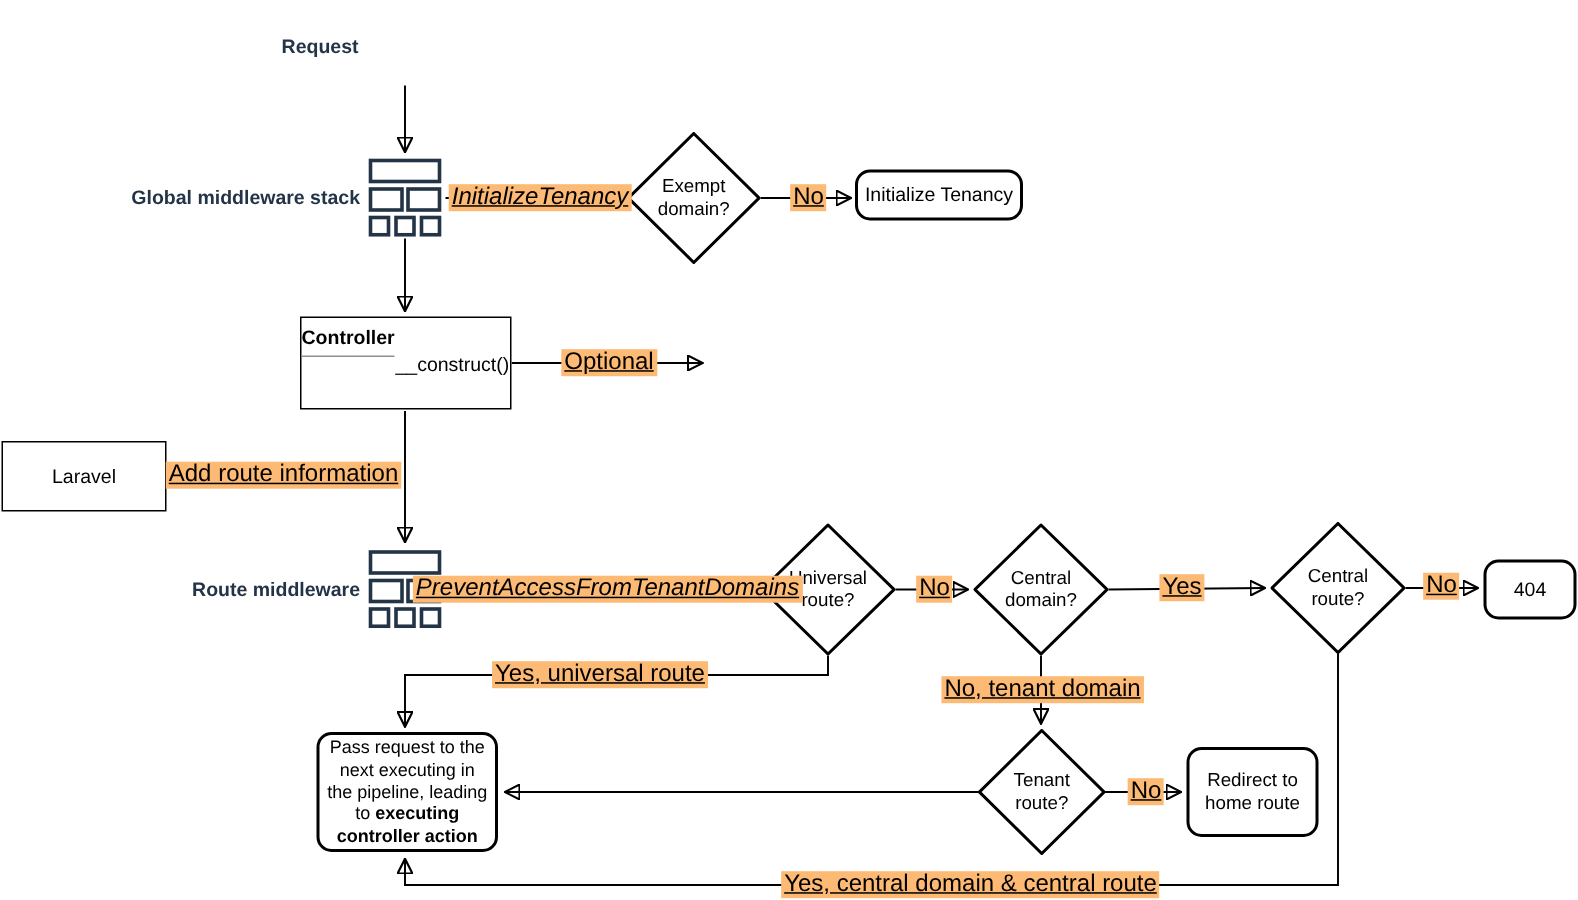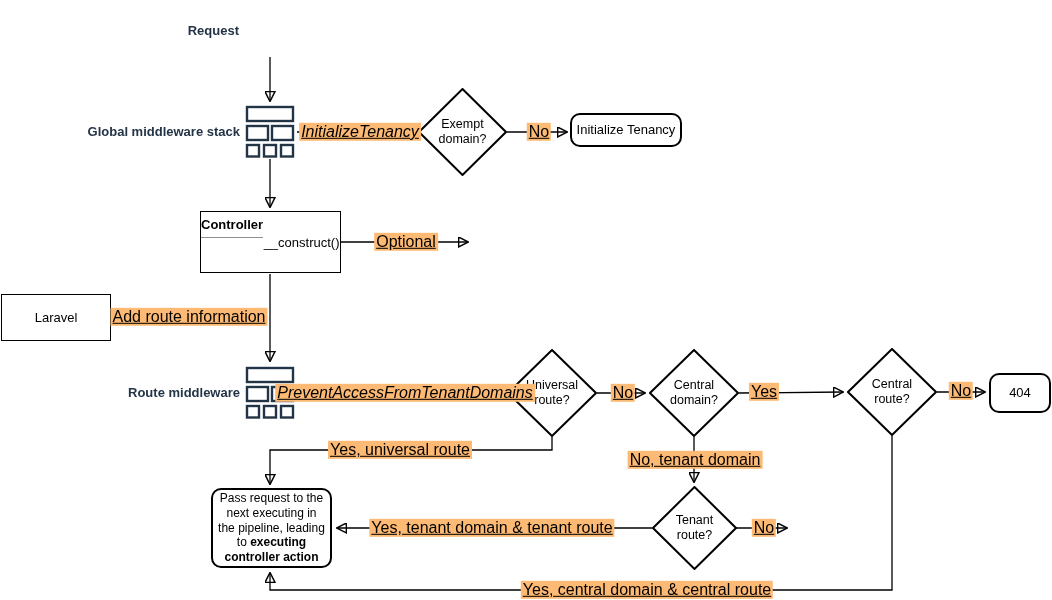--- a/index.html
+++ b/index.html
@@ -139,32 +139,34 @@
     <span>404</span>
   </div>
 
   <div class="diamond" style="left:652px; top:486px; width:85px; height:84px;">
     <svg width="85" height="84" viewBox="0 0 85 84">
       <polygon points="42.5,1 84,42 42.5,83 1,42" fill="#ffffff" stroke="#000000" stroke-width="2"></polygon>
     </svg>
     <div class="dtext">Tenant route?</div>
   </div>
 
+  <div class="box small-text" style="left:791px; top:498px; width:88px; height:60px;">
+    <span>Redirect to home route</span>
+  </div>
 
   <div class="box" style="left:211px; top:488px; width:121px; height:80px;">
     <span class="pass-text"><span>Pass request to the next executing in the pipeline, leading to</span> <b>executing controller action</b></span>
   </div>
 
   <div class="flow-label it" style="left:360px; top:132px;">InitializeTenancy</div>
   <div class="flow-label" style="left:539px; top:132px;">No</div>
   <div class="flow-label" style="left:406px; top:242px;">Optional</div>
   <div class="flow-label" style="left:189px; top:317px;">Add route information</div>
   <div class="flow-label it" style="left:405px; top:393px;">PreventAccessFromTenantDomains</div>
   <div class="flow-label" style="left:623px; top:393px;">No</div>
-  <div class="flow-label" style="left:764px; top:392px;">Yes</div>
+  <div class="flow-label" style="left:788px; top:392px;">Yes</div>
   <div class="flow-label" style="left:961px; top:391px;">No</div>
   <div class="flow-label" style="left:400px; top:450px;">Yes, universal route</div>
   <div class="flow-label" style="left:695px; top:460px;">No, tenant domain</div>
   <div class="flow-label" style="left:764px; top:528px;">No</div>
-  <div class="flow-label" style="left:492px; top:528px;">Yes, tenant domain &amp; tenant route</div>
   <div class="flow-label" style="left:647px; top:590px;">Yes, central domain &amp; central route</div>
 
 </div>
 
 </body></html>

